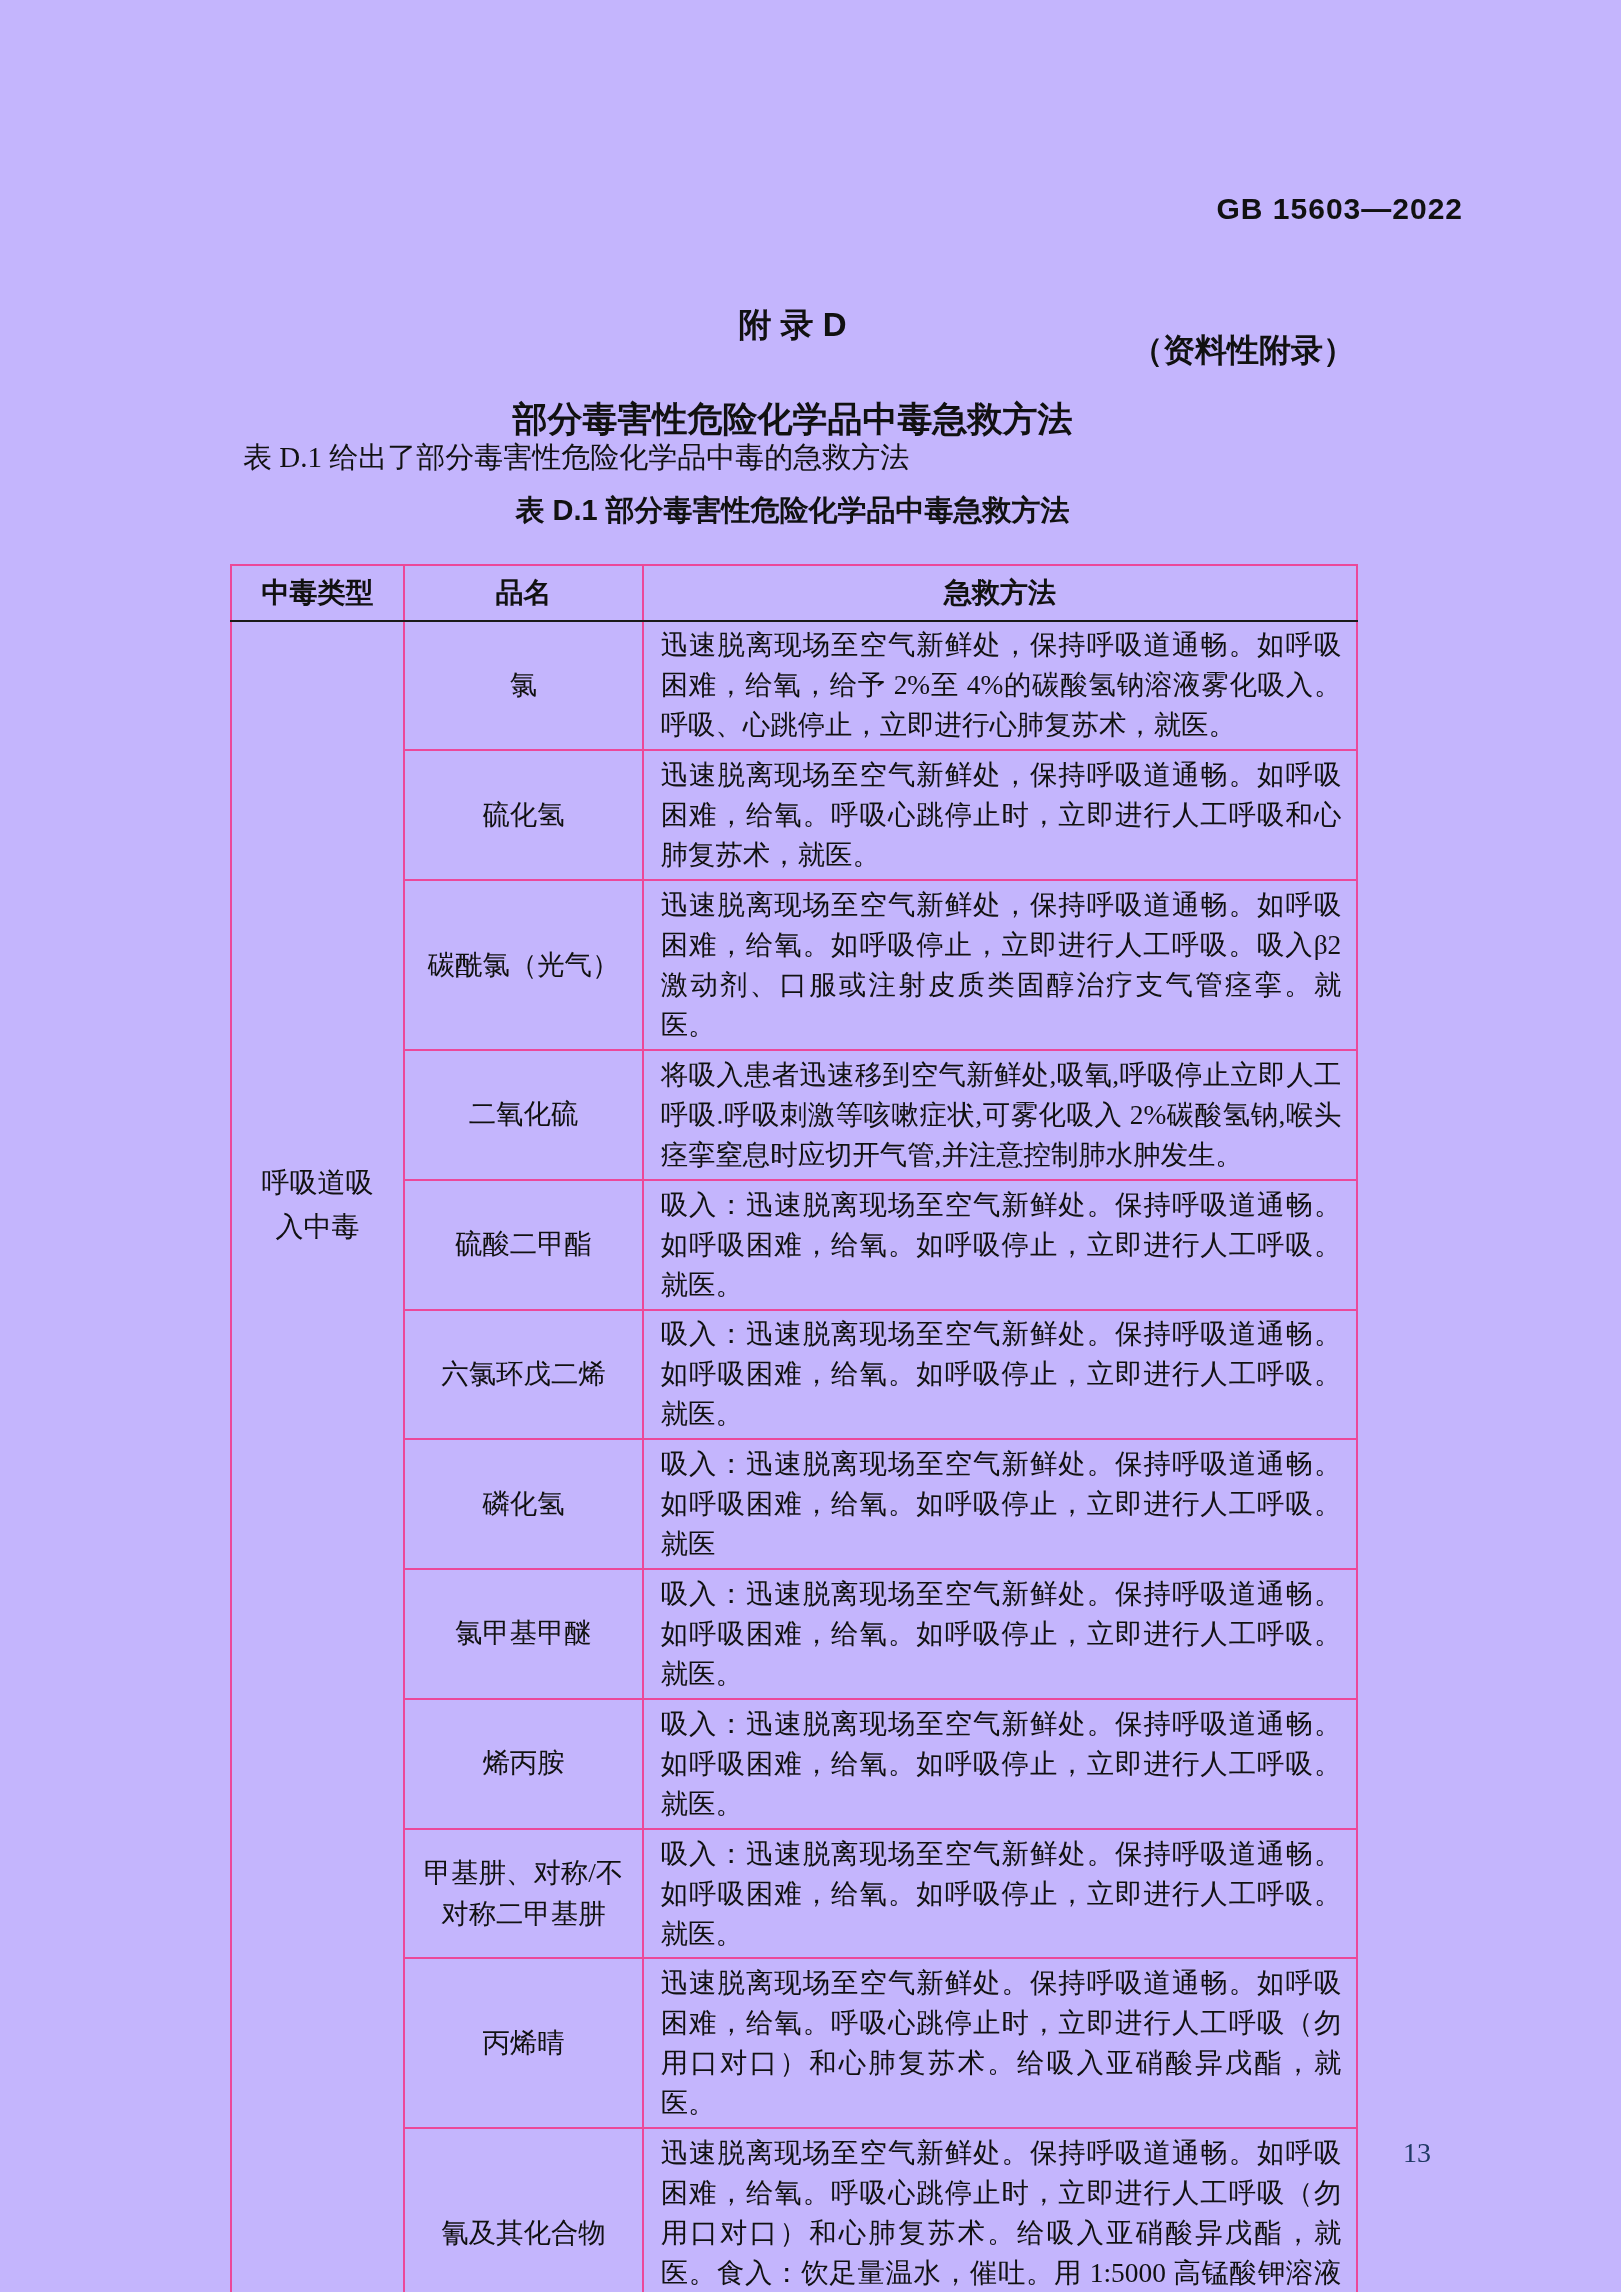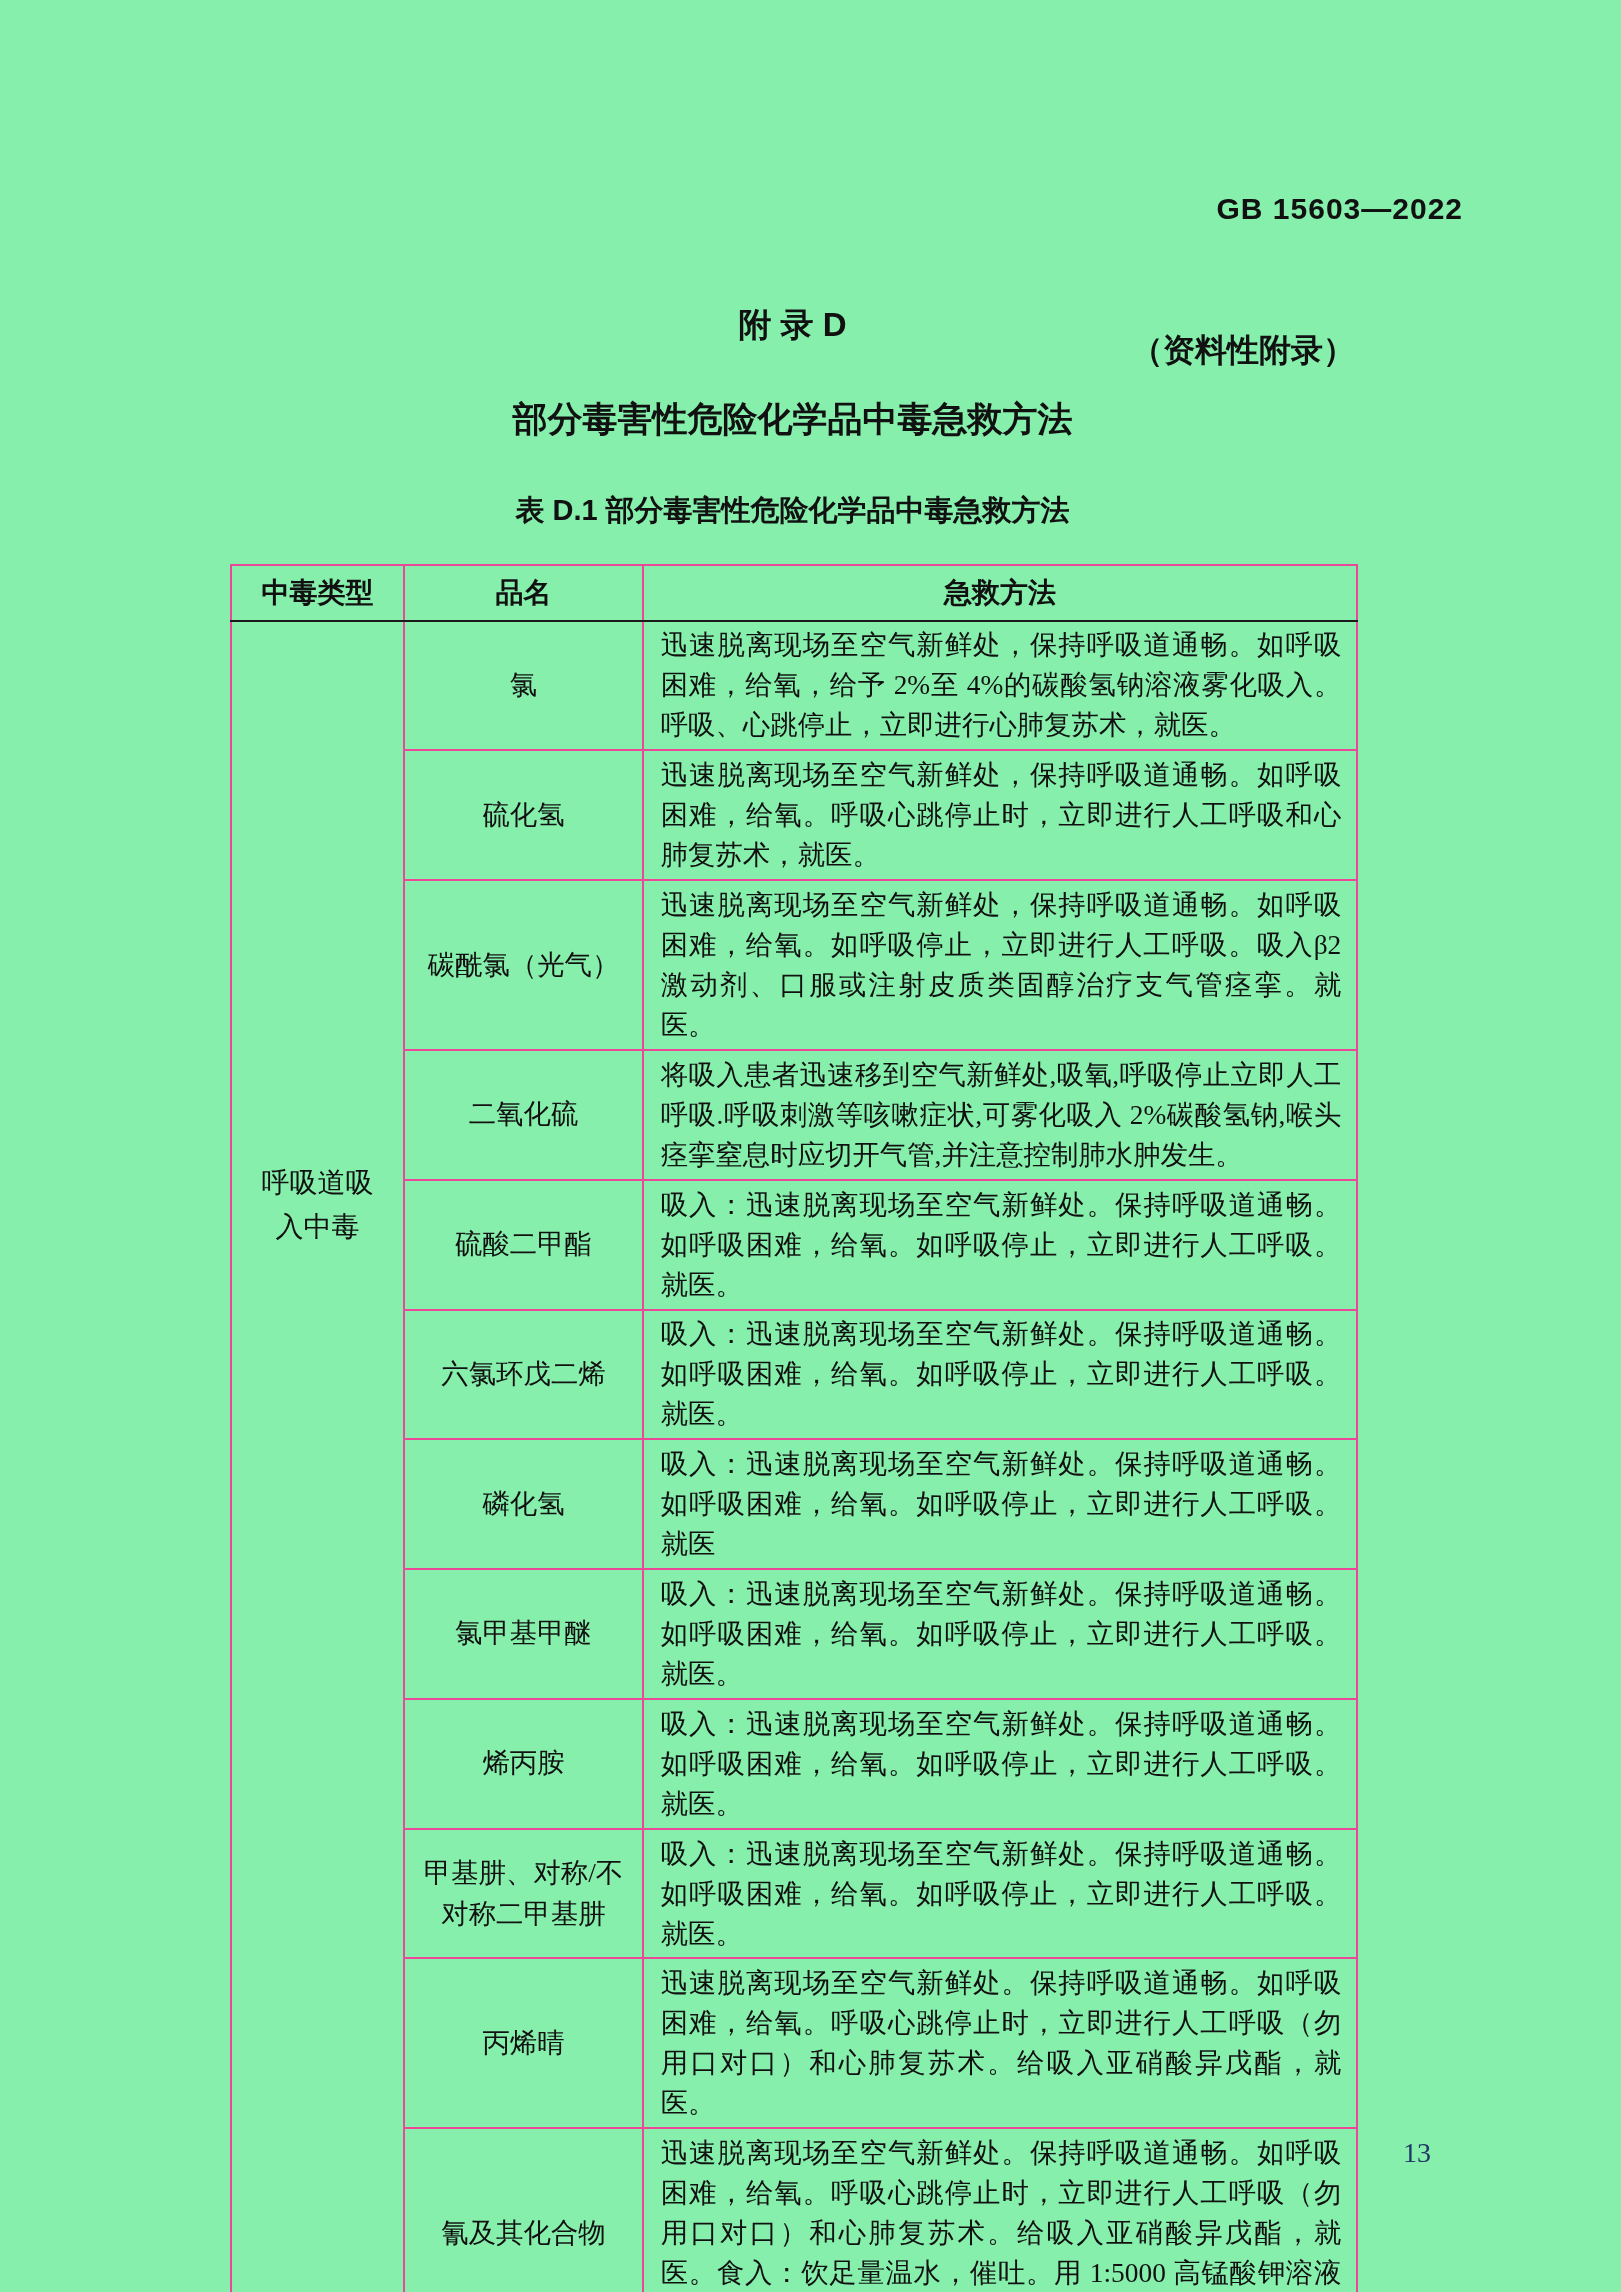--- a/index.html
+++ b/index.html
@@ -1,20 +1,20 @@
 <!DOCTYPE html>
 <html><head>
 <meta charset="utf-8">
 <style>
   html, body { margin: 0; padding: 0; background: #ffffff; }
   .page {
     position: relative;
     width: 1621px;
     height: 2293px;
-    background: #86efac;
+    background: #c4b5fd;
     color: #111111;
     font-family: "Liberation Serif", serif;
     overflow: hidden;
   }
   .doc-code {
     position: absolute;
     top: 192px;
     right: 158px;
     font-family: "Liberation Sans", sans-serif;
     font-size: 30px;
@@ -119,20 +119,21 @@
 <body>
 
 <div class="page">
 
   <div class="doc-code">GB 15603—2022</div>
 
   <div class="centered-block appendix-heading">附 录 D</div>
   <div class="centered-block appendix-subheading">（资料性附录）</div>
   <div class="centered-block appendix-title">部分毒害性危险化学品中毒急救方法</div>
 
+  <div class="intro-paragraph">表 D.1 给出了部分毒害性危险化学品中毒的急救方法</div>
 
   <div class="centered-block table-caption">表 D.1 部分毒害性危险化学品中毒急救方法</div>
 
   <div class="table-wrap">
     <table class="poison-table">
       <colgroup>
         <col style="width:173px">
         <col style="width:239px">
         <col style="width:714px">
       </colgroup>

